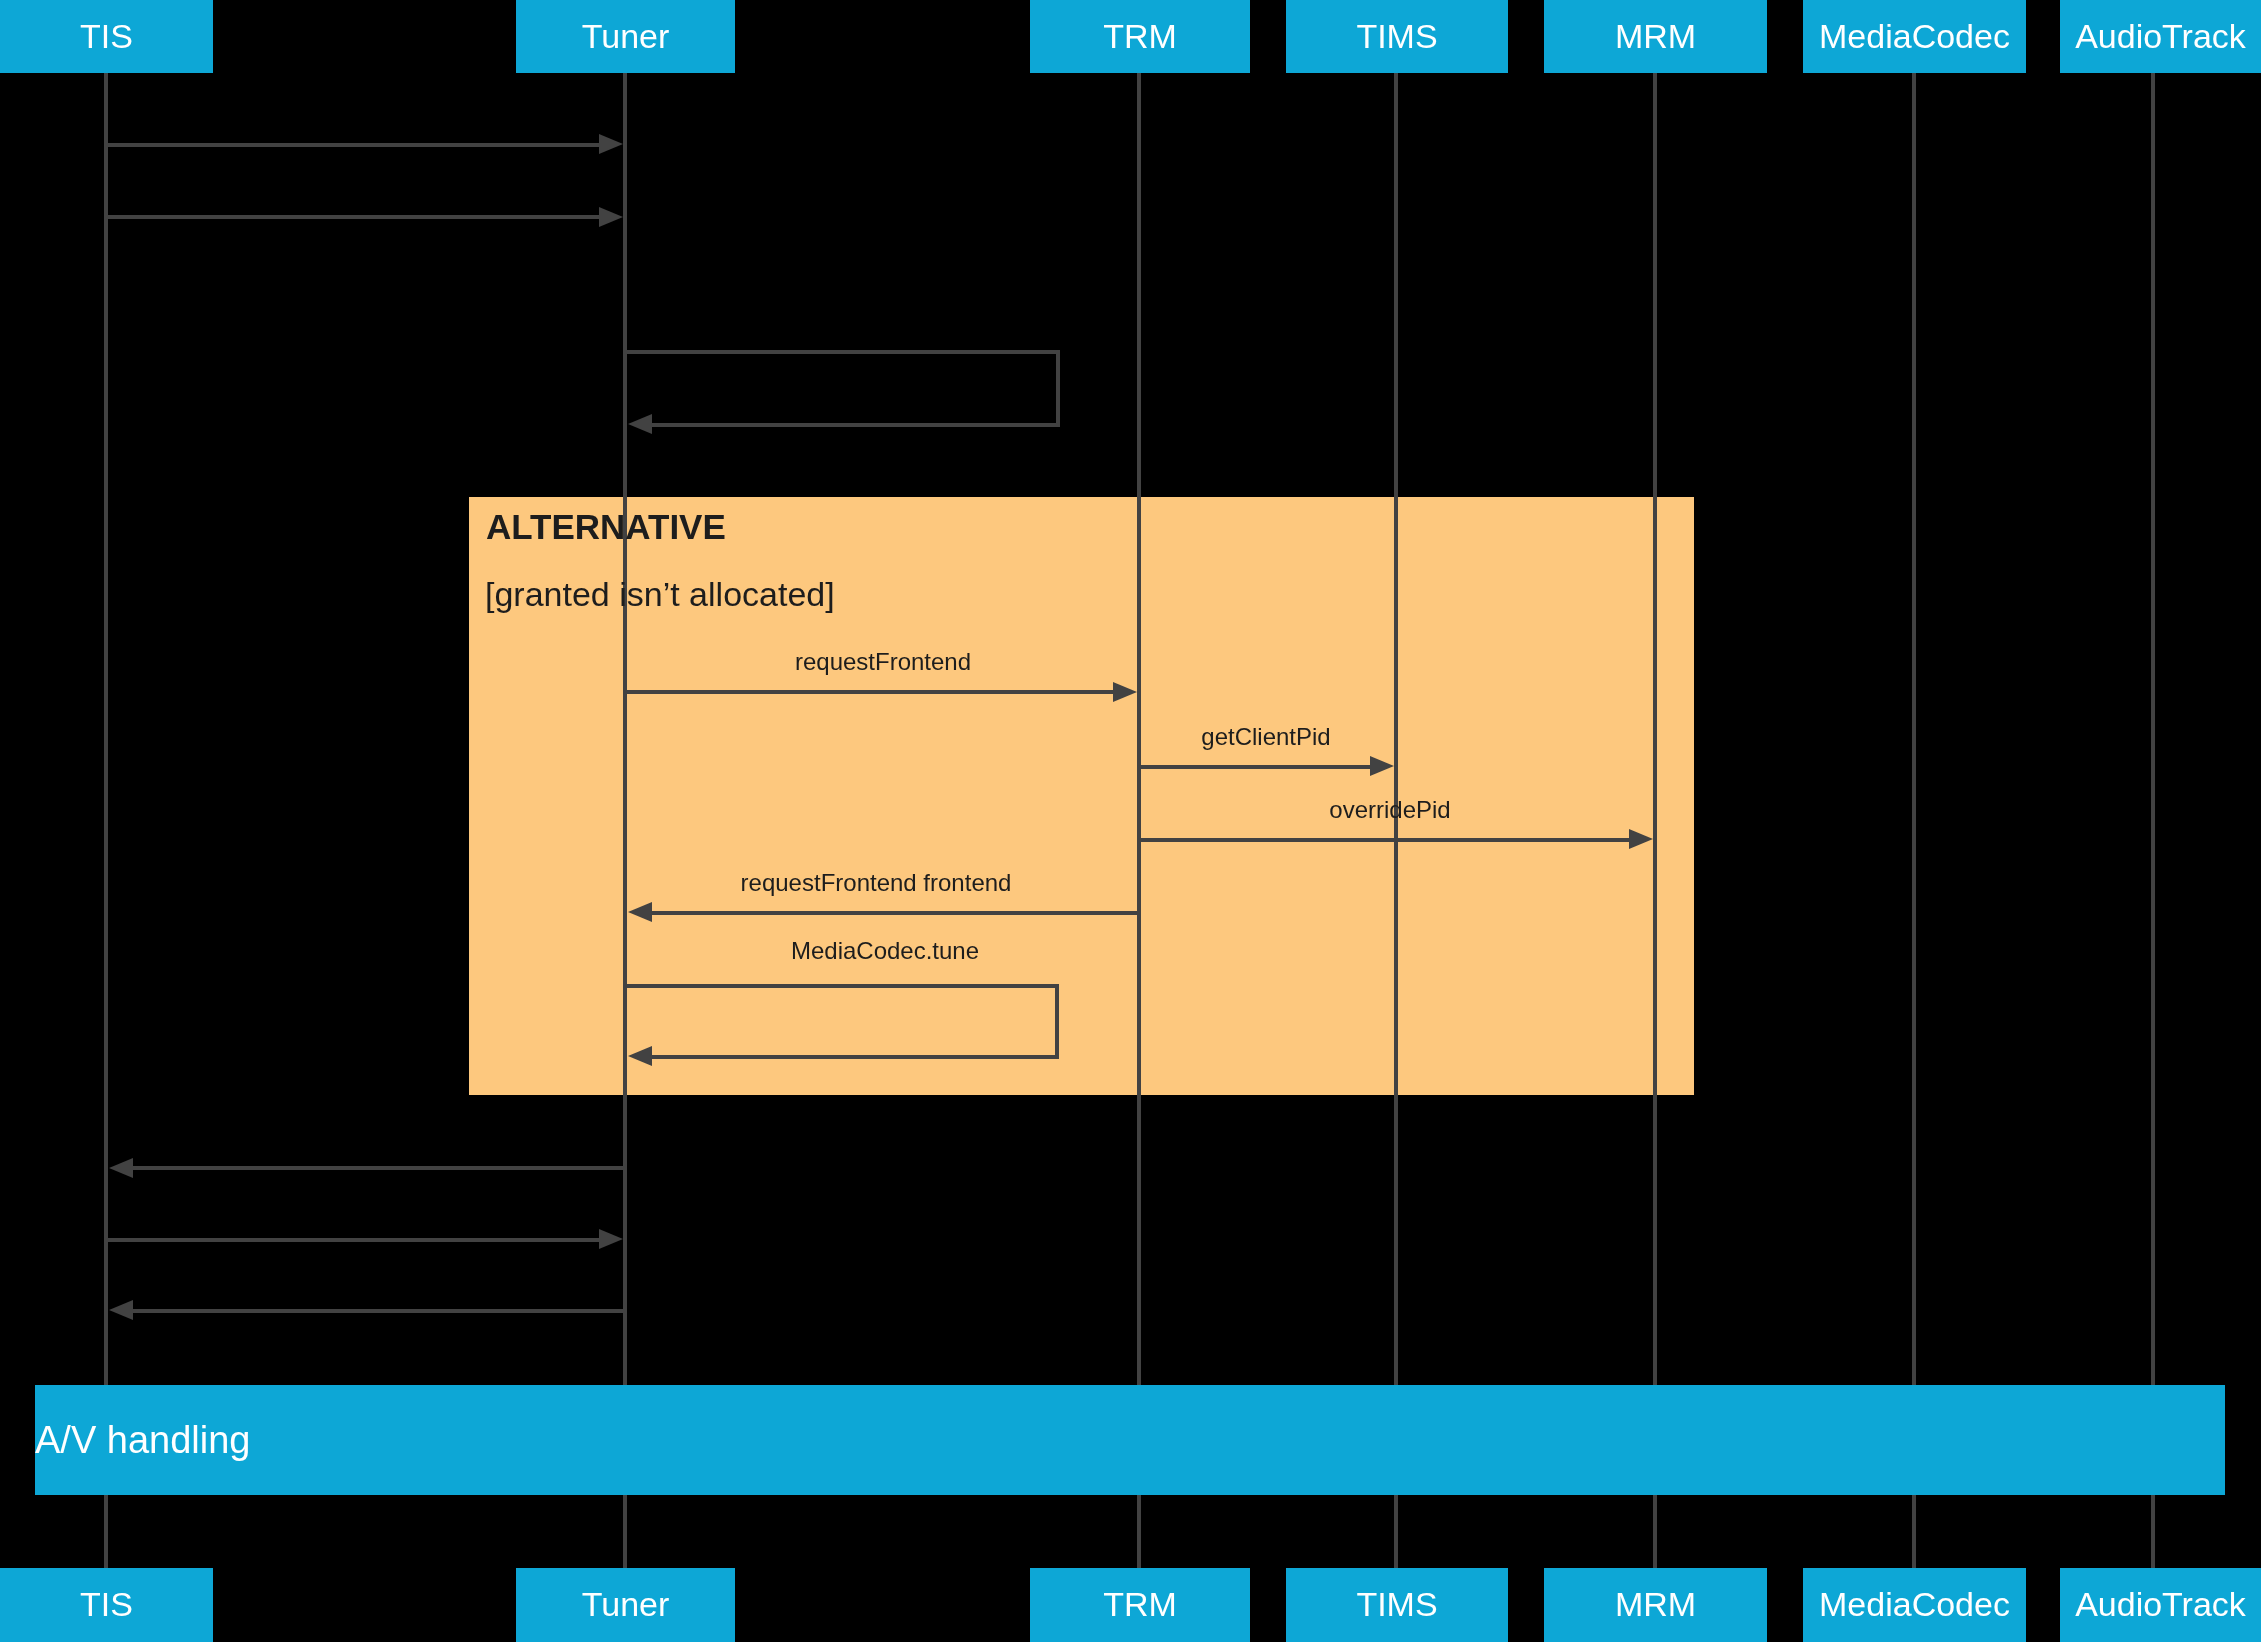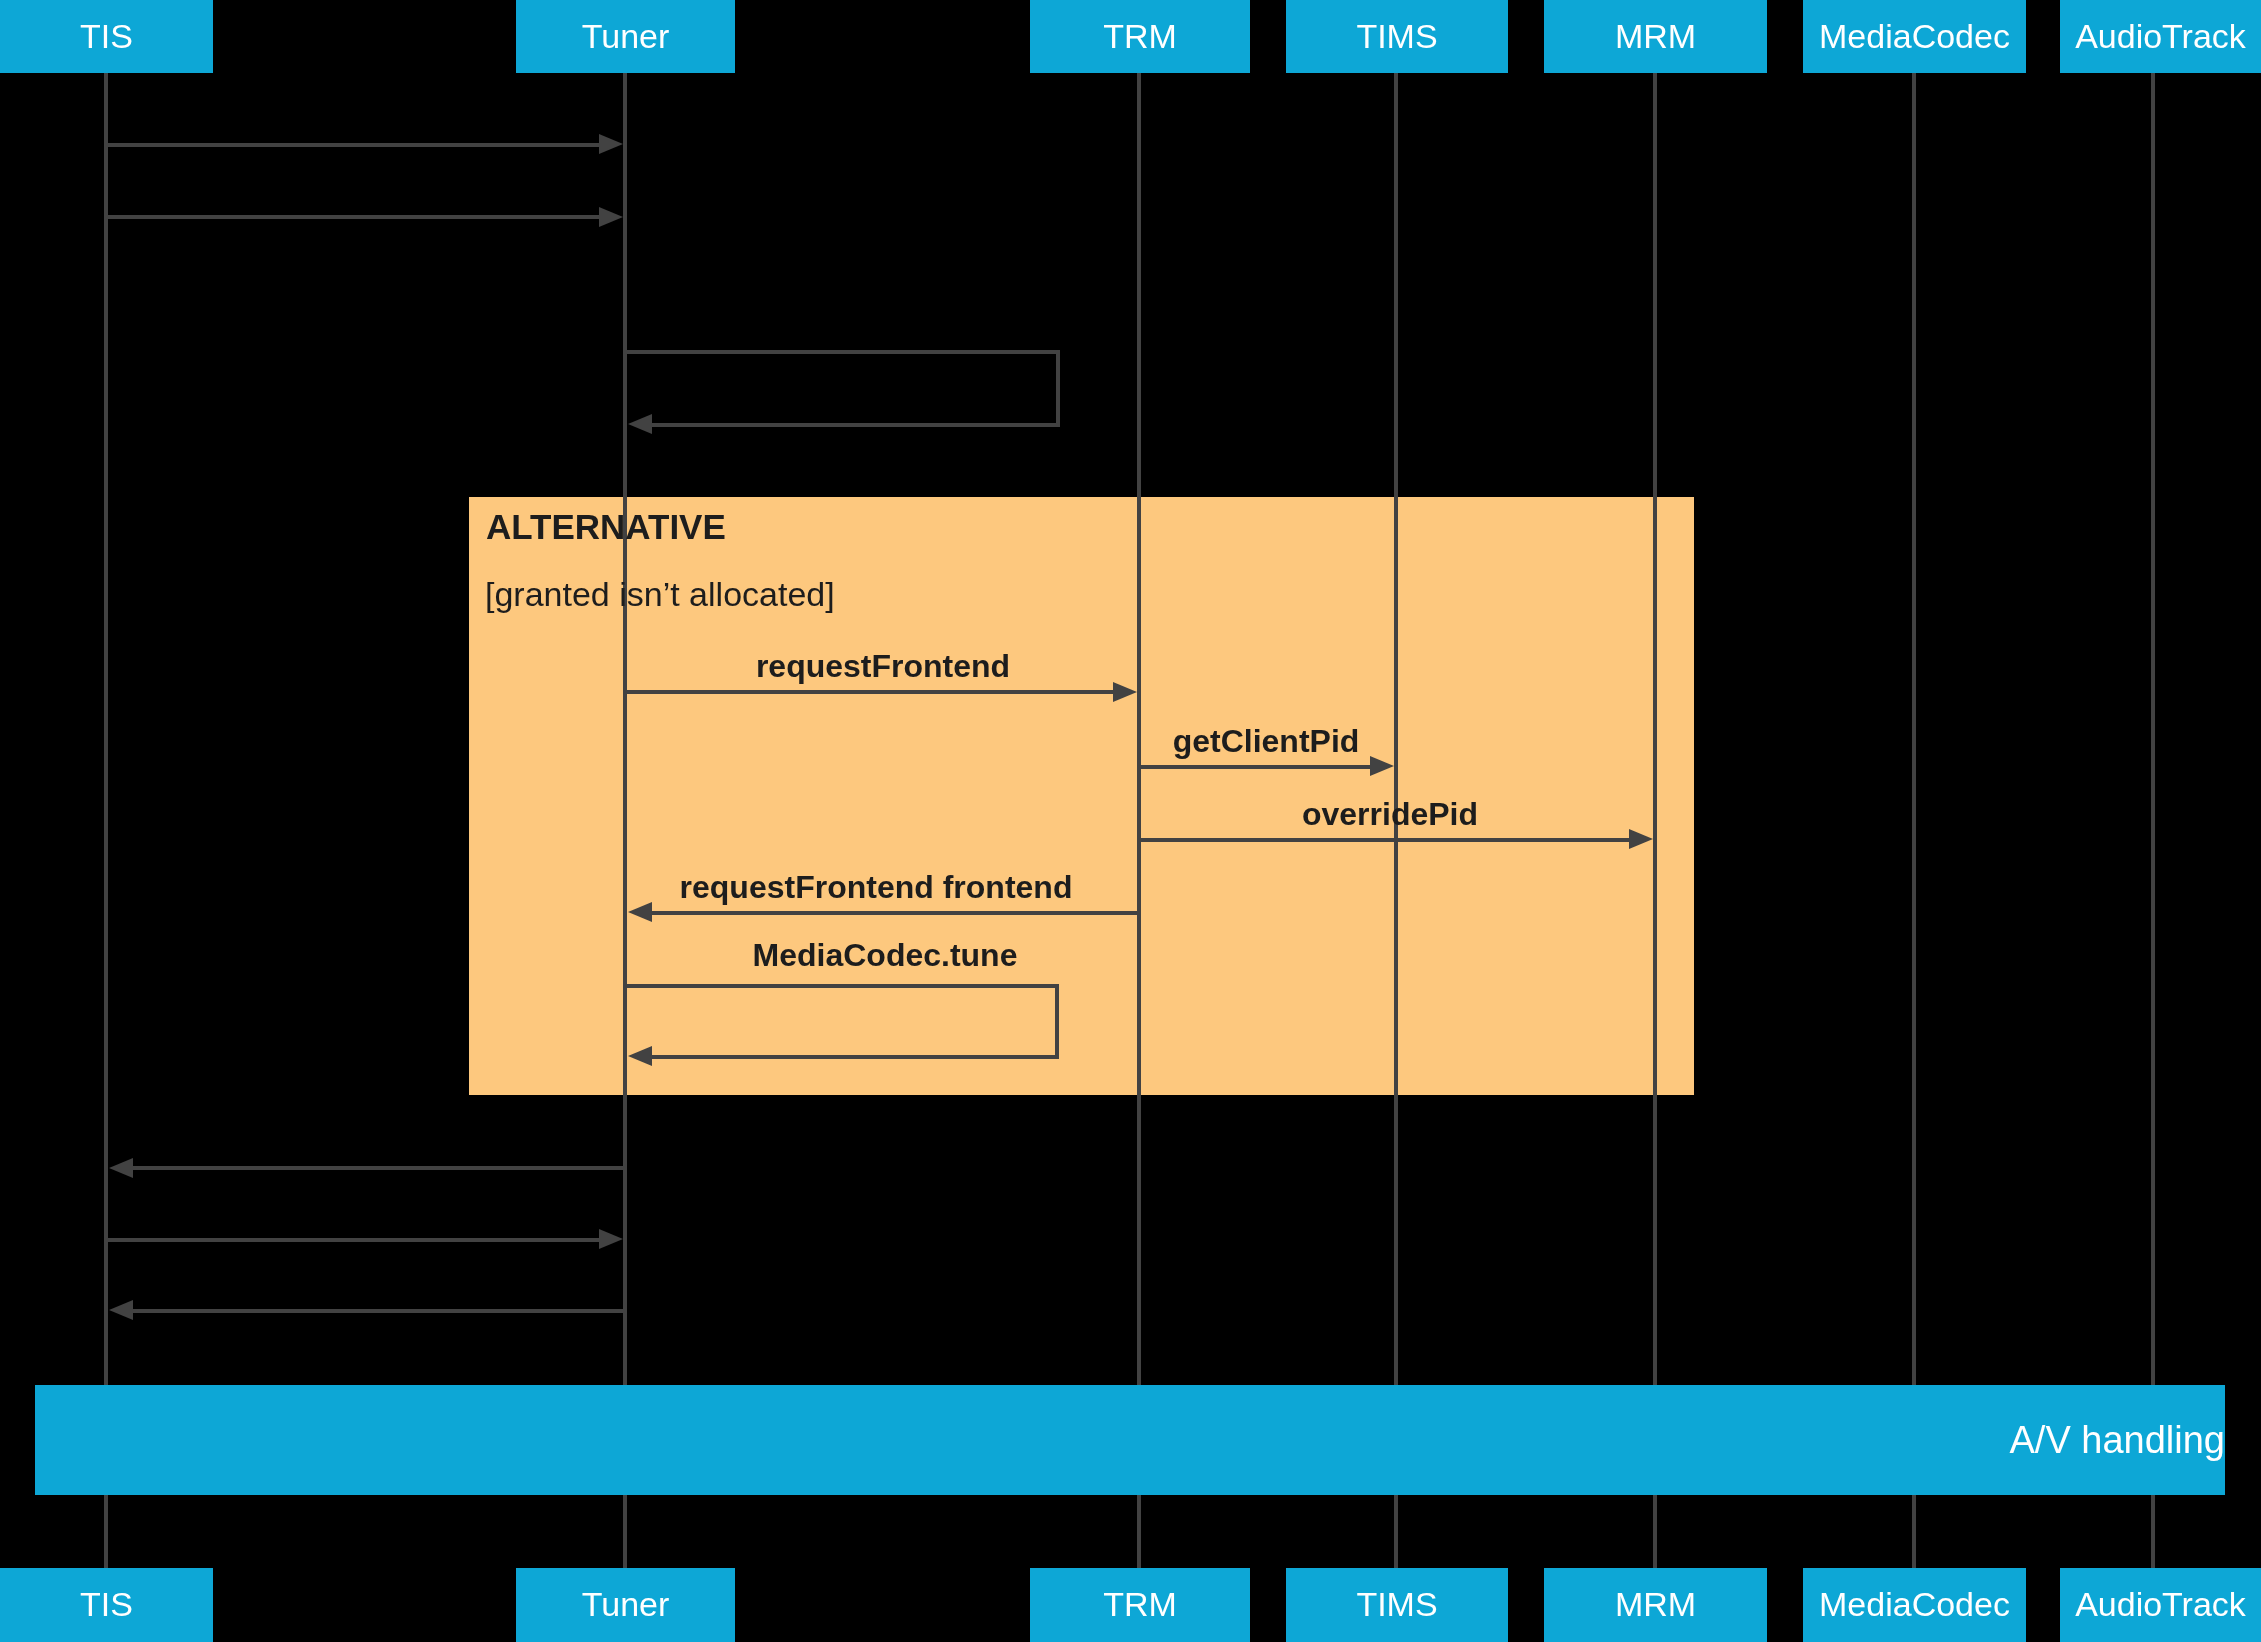--- a/index.html
+++ b/index.html
@@ -27,25 +27,25 @@
   .altbox{position:absolute;left:469px;top:497px;width:1225px;height:598px;background:var(--orange);z-index:1;}
   .alt-title{position:absolute;left:486px;top:507px;font-size:35px;font-weight:bold;color:var(--label);z-index:4;}
   .alt-guard{position:absolute;left:485px;top:575px;font-size:34px;color:var(--label);z-index:4;}
   
   .hline{position:absolute;height:3.6px;background:var(--line);z-index:3;}
   .vline{position:absolute;width:3.6px;background:var(--line);z-index:3;}
   .head{position:absolute;width:0;height:0;border-top:10.2px solid transparent;border-bottom:10.2px solid transparent;z-index:3;}
   .head-r{border-left:24px solid var(--line);}
   .head-l{border-right:24px solid var(--line);}
   
-  .msg{position:absolute;transform:translateX(-50%);font-size:32px;color:var(--label);white-space:nowrap;z-index:4;font-weight:bold;}
+  .msg{position:absolute;transform:translateX(-50%);font-size:24px;color:var(--label);white-space:nowrap;z-index:4;}
   
   .band{
     position:absolute;left:35px;top:1385px;width:2190px;height:110px;background:var(--cyan);
-    color:var(--actor-text);font-size:38px;line-height:110px;text-align:right;z-index:5;
+    color:var(--actor-text);font-size:38px;line-height:110px;text-align:left;z-index:5;
   }
 </style>
 </head>
 <body>
 
 <div class="stage">
 
   <div class="lifeline" style="left:104px"></div>
   <div class="lifeline" style="left:623px"></div>
   <div class="lifeline" style="left:1137px"></div>

